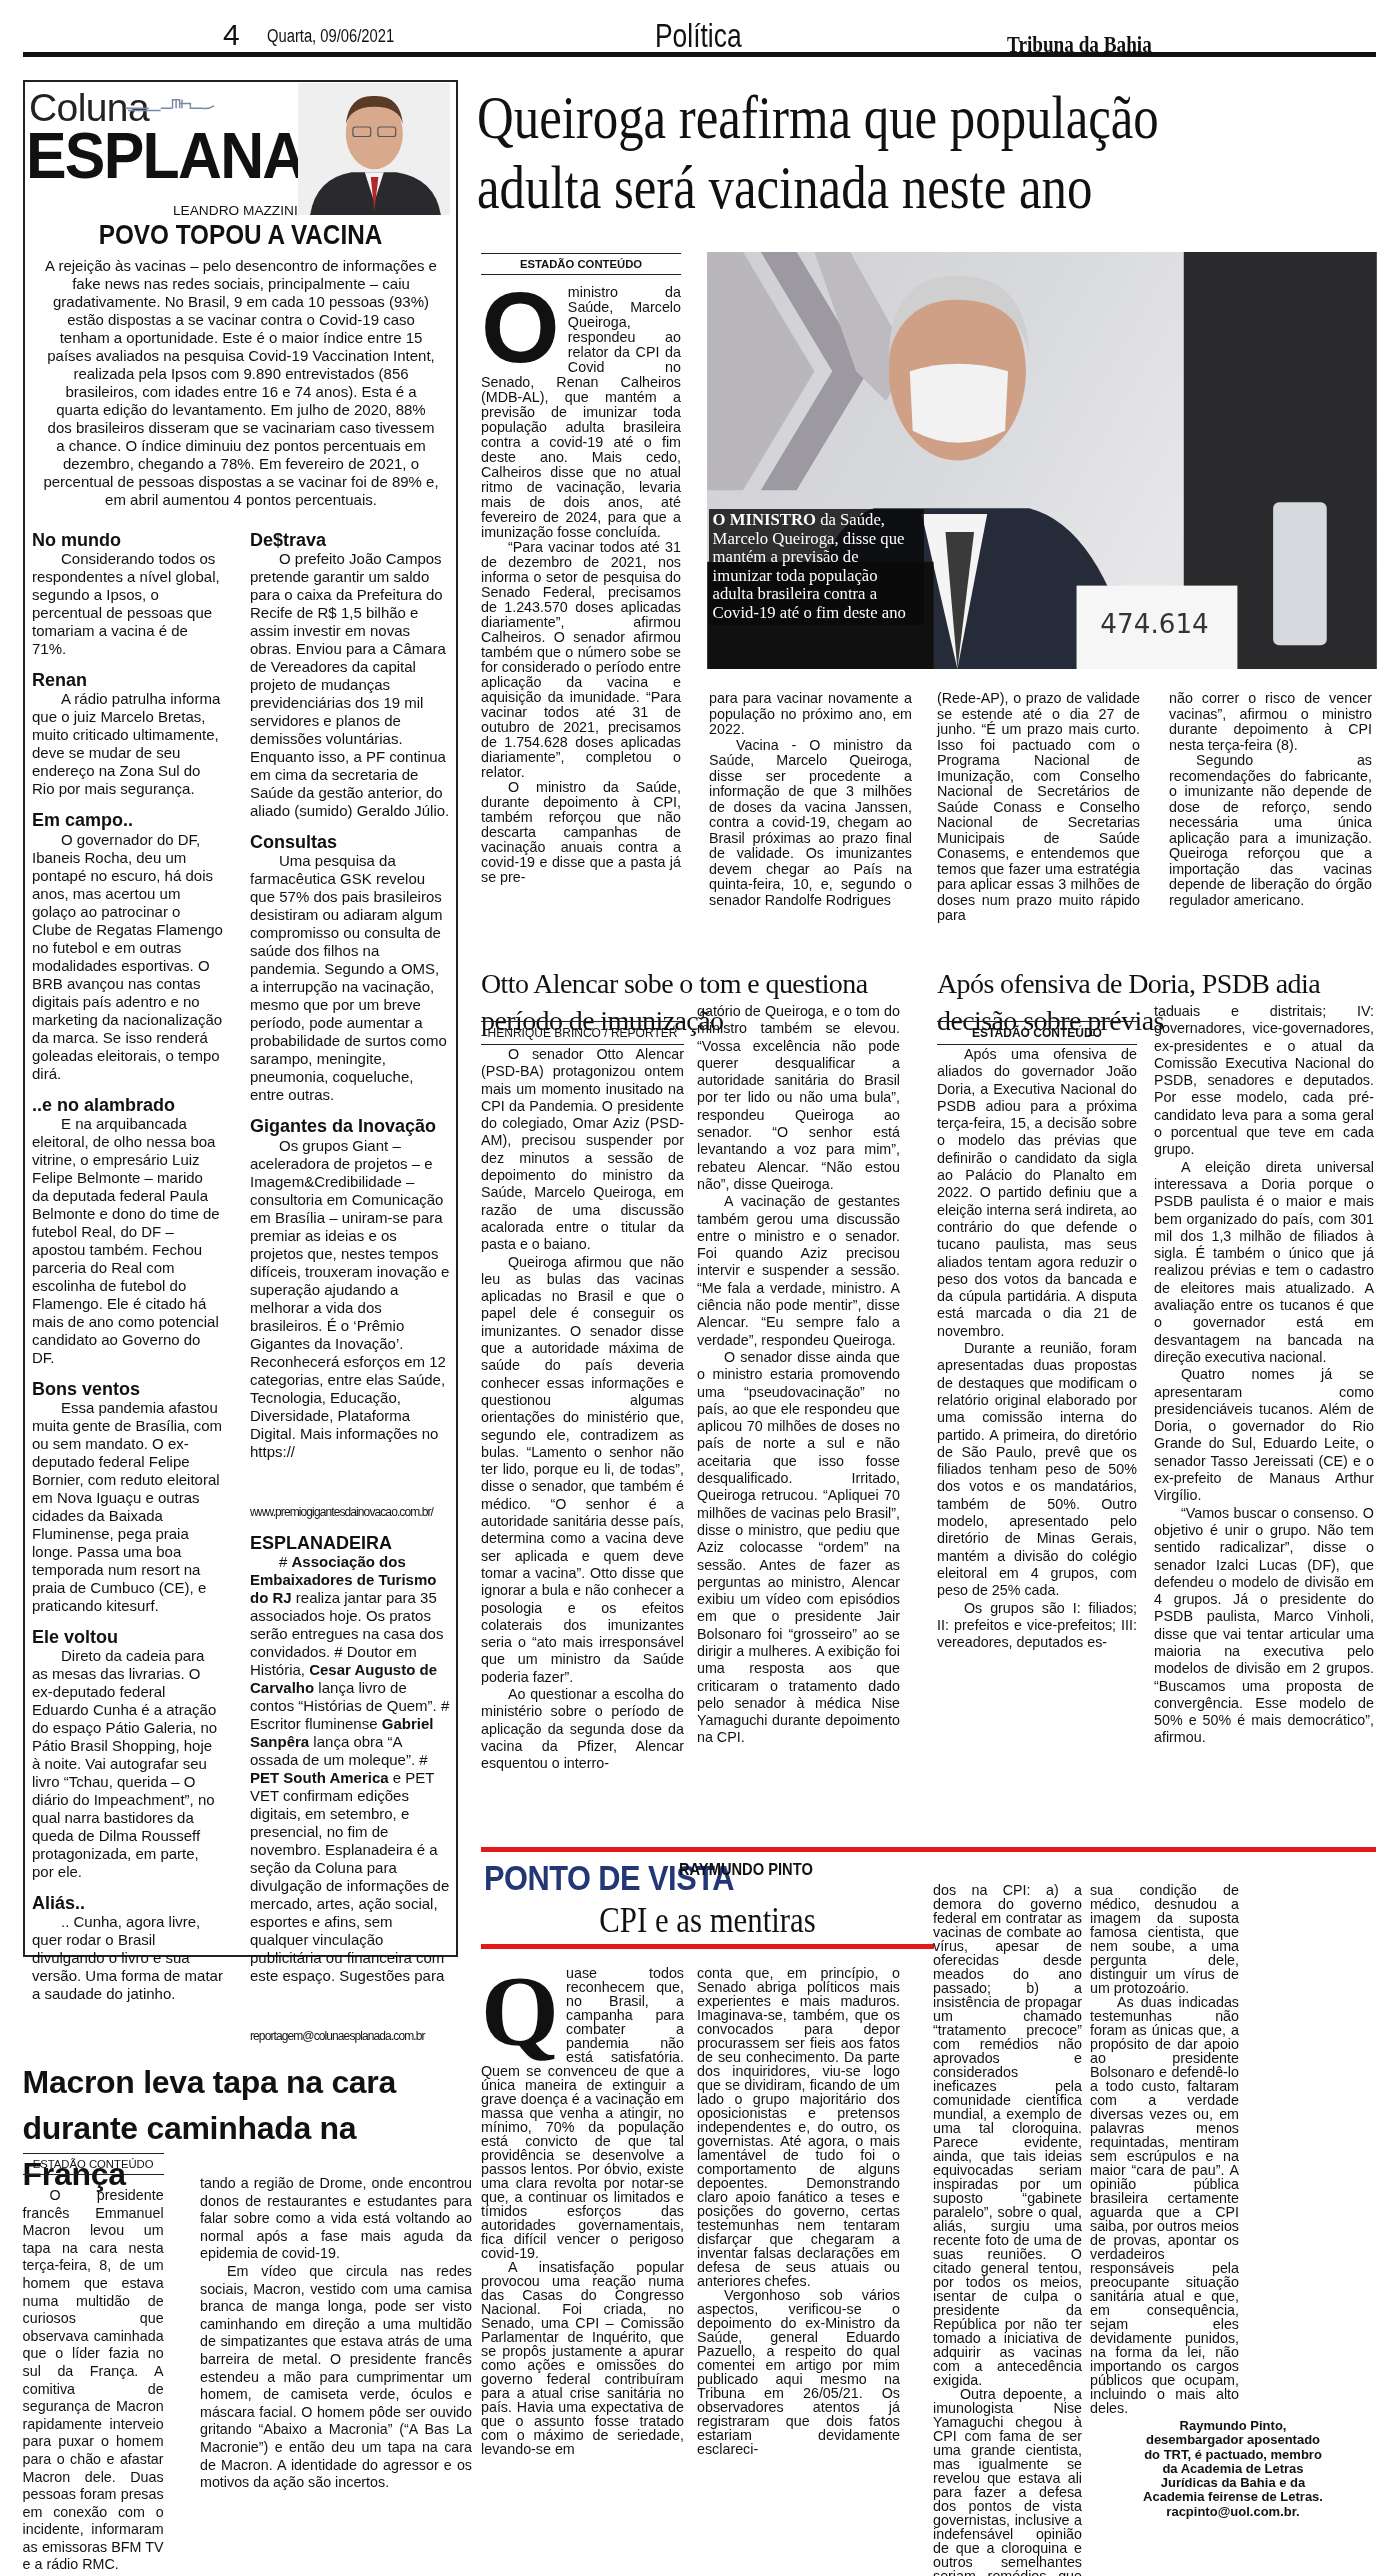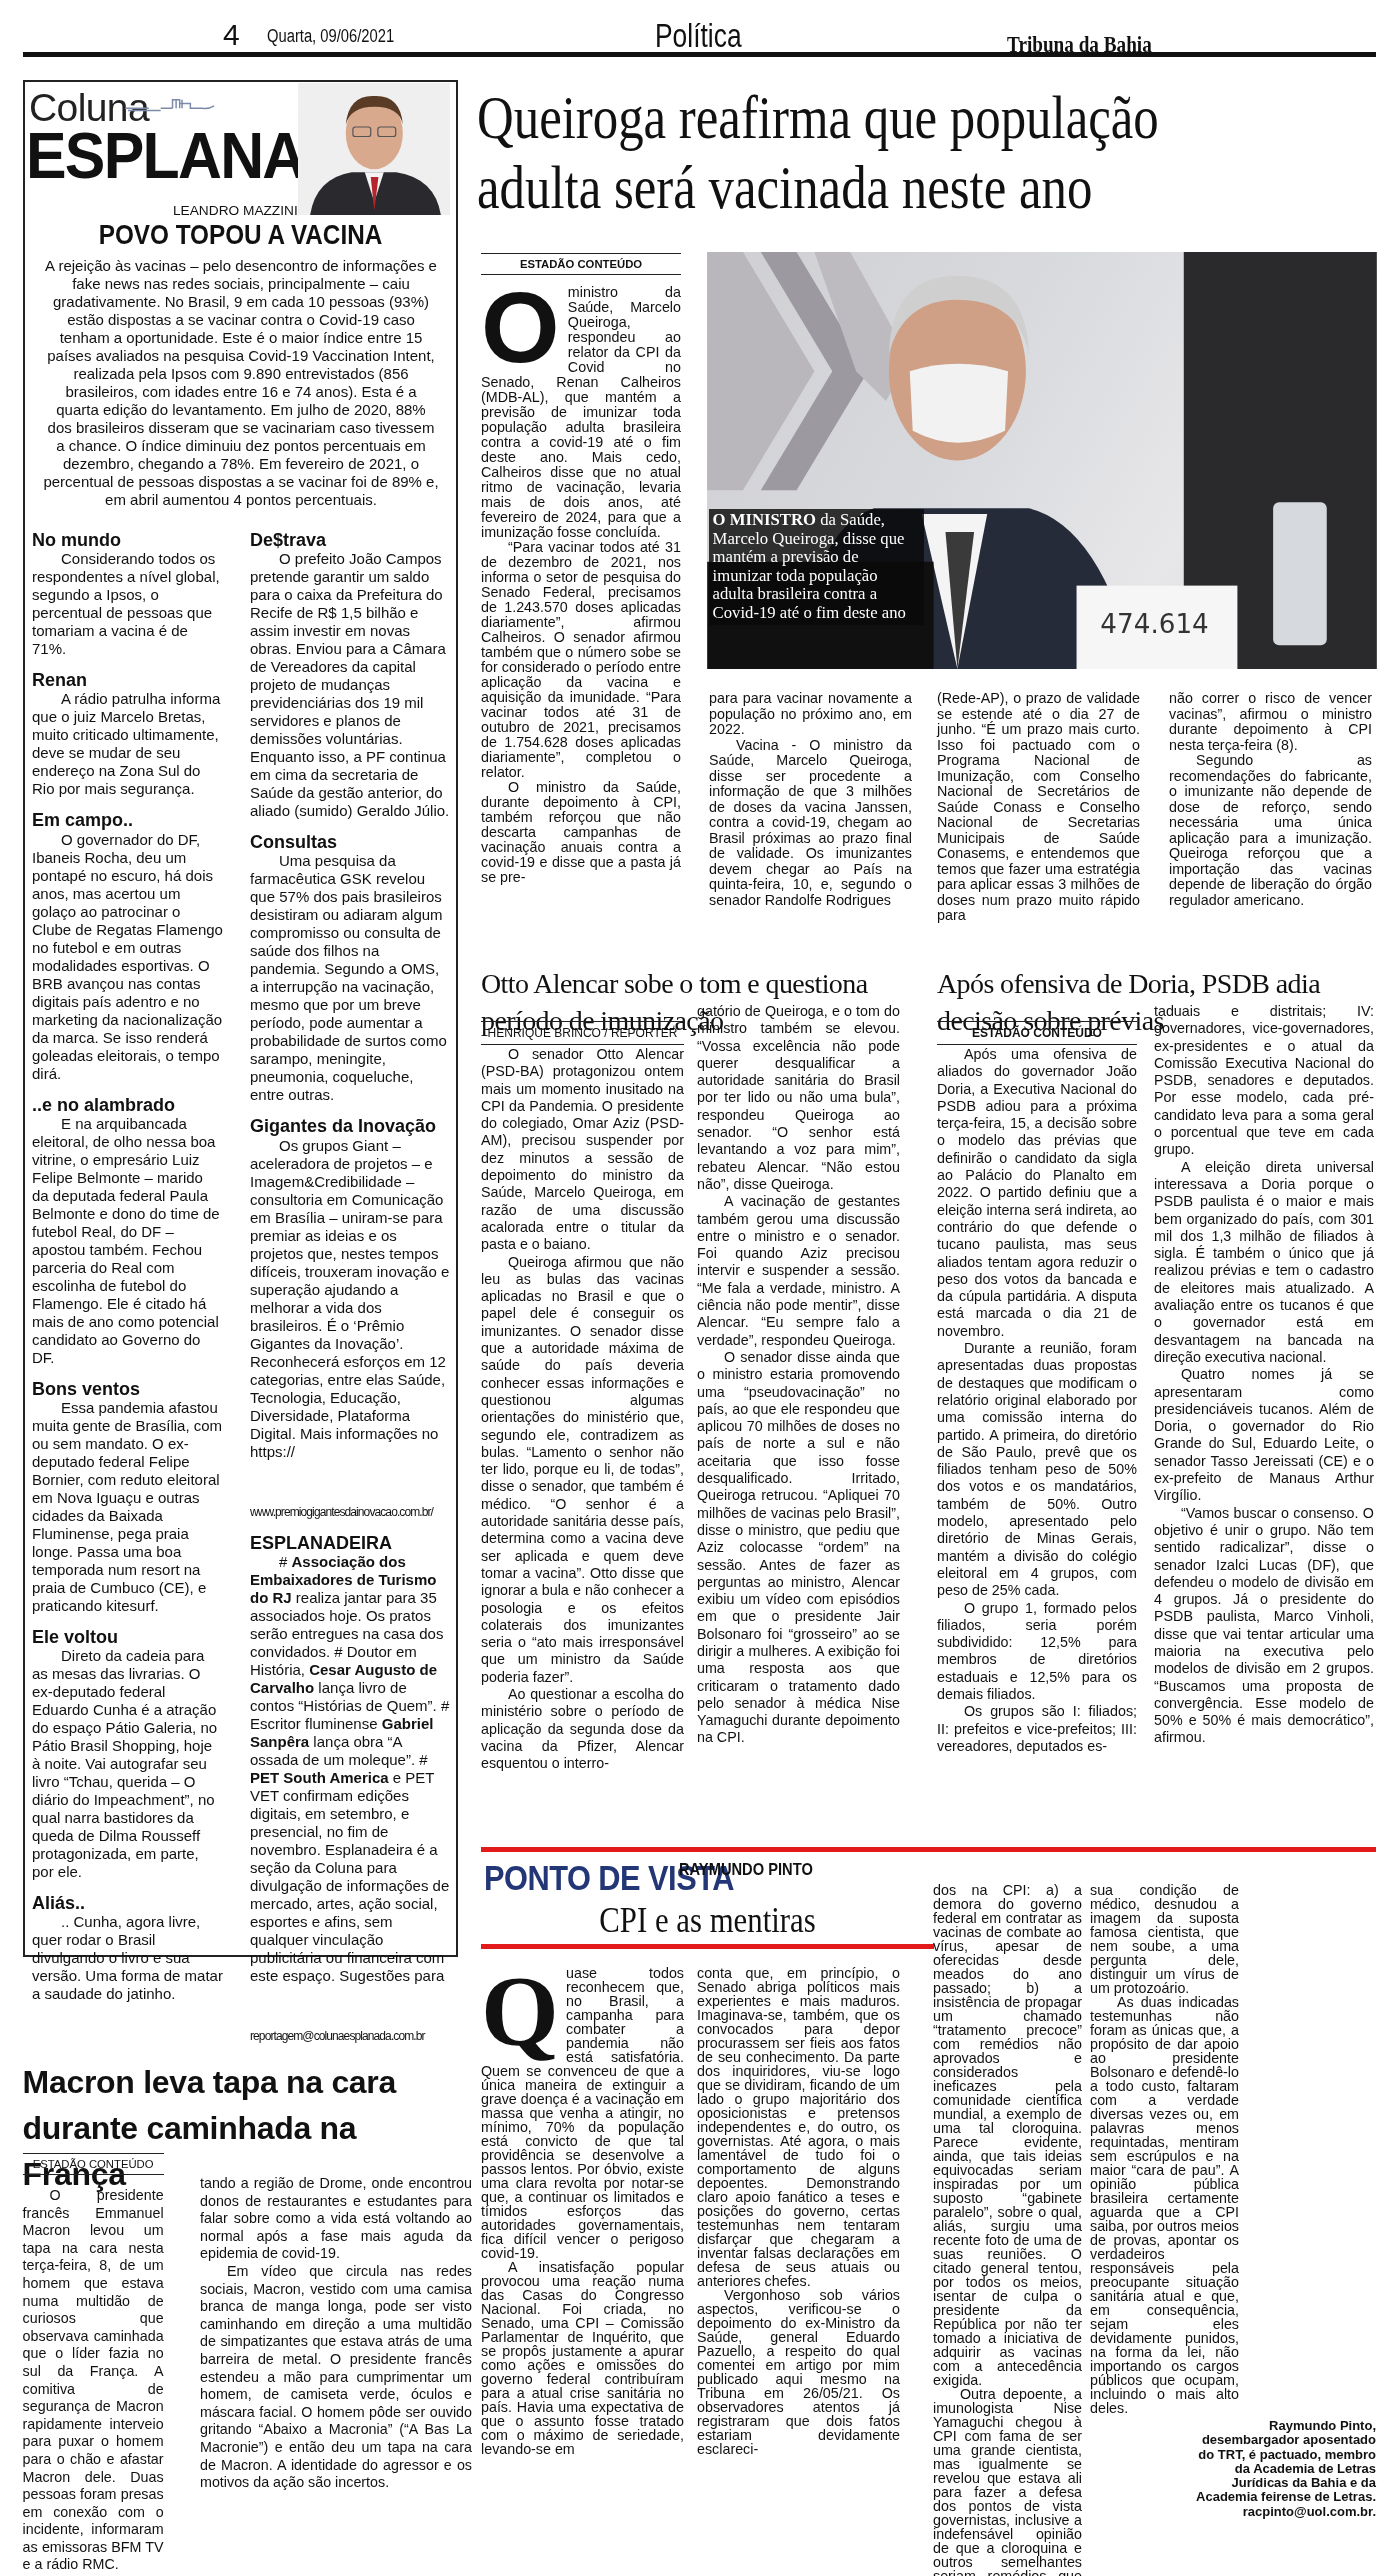--- a/index.html
+++ b/index.html
@@ -70,21 +70,21 @@
   .pv-rule1 { left: 481px; top: 1847px; width: 895px; }
   .pv-label { left: 484px; top: 1858px; font-size: 35px; font-weight: bold; color: #233777; transform: scaleX(0.88); transform-origin: left; letter-spacing: -0.6px; }
   .pv-author { left: 679px; top: 1860px; font-size: 16.7px; font-weight: bold; transform: scaleX(0.88); transform-origin: left; }
   .pv-title { left: 481px; top: 1901px; width: 453px; text-align: center; font-family: "Liberation Serif", serif; font-size: 35px; transform: scaleX(0.88); }
   .pv-rule2 { left: 481px; top: 1944px; width: 453px; }
   .pv-c1 { left: 481px; top: 1966px; width: 203px; font-size: 14.3px; line-height: 14px; }
   .pv-c2 { left: 697px; top: 1966px; width: 203px; font-size: 14.3px; line-height: 14px; }
   .pv-c3 { left: 933px; top: 1883px; width: 203px; font-size: 14.3px; line-height: 14px; }
   .pv-c4 { left: 1085px; top: 1883px; width: 226px; font-size: 14.3px; line-height: 14px; }
   .dropq { float: left; font-size: 100px; line-height: 89px; font-weight: bold; margin: 0 7.2px 0 0; font-family: "Liberation Serif", serif; }
-  .pv-sign { left: 1085px; top: 2413px; width: 238px; text-align: right; font-weight: bold; font-size: 13px; line-height: 14.3px; }
+  .pv-sign { left: 1085px; top: 2413px; width: 238px; text-align: center; font-weight: bold; font-size: 13px; line-height: 14.3px; }
 </style>
 </head>
 <body>
 
 <div class="abs hdr-num">4</div>
 <div class="abs hdr-date">Quarta, 09/06/2021</div>
 <div class="abs hdr-section">Política</div>
 <div class="abs hdr-paper">Tribuna da Bahia</div>
 <div class="abs hdr-rule"></div>
 
@@ -204,21 +204,20 @@
   <p style="text-indent:0">gatório de Queiroga, e o tom do ministro também se elevou. “Vossa excelência não pode querer desqualificar a autoridade sanitária do Brasil por ter lido ou não uma bula”, respondeu Queiroga ao senador. “O senhor está levantando a voz para mim”, rebateu Alencar. “Não estou não”, disse Queiroga.</p>
   <p>A vacinação de gestantes também gerou uma discussão entre o ministro e o senador. Foi quando Aziz precisou intervir e suspender a sessão. “Me fala a verdade, ministro. A ciência não pode mentir”, disse Alencar. “Eu sempre falo a verdade”, respondeu Queiroga.</p>
   <p>O senador disse ainda que o ministro estaria promovendo uma “pseudovacinação” no país, ao que ele respondeu que aplicou 70 milhões de doses no país de norte a sul e não aceitaria que isso fosse desqualificado. Irritado, Queiroga retrucou. “Apliquei 70 milhões de vacinas pelo Brasil”, disse o ministro, que pediu que Aziz colocasse “ordem” na sessão. Antes de fazer as perguntas ao ministro, Alencar exibiu um vídeo com episódios em que o presidente Jair Bolsonaro foi “grosseiro” ao se dirigir a mulheres. A exibição foi uma resposta aos que criticaram o tratamento dado pelo senador à médica Nise Yamaguchi durante depoimento na CPI.</p>
 </div>
 
 <div class="abs sub-title psdb-title">Após ofensiva de Doria, PSDB adia decisão sobre prévias</div>
 <div class="abs byline-box psdb-byline">ESTADÃO CONTEÚDO</div>
 <div class="abs body-text psdb-c1">
   <p>Após uma ofensiva de aliados do governador João Doria, a Executiva Nacional do PSDB adiou para a próxima terça-feira, 15, a decisão sobre o modelo das prévias que definirão o candidato da sigla ao Palácio do Planalto em 2022. O partido definiu que a eleição interna será indireta, ao contrário do que defende o tucano paulista, mas seus aliados tentam agora reduzir o peso dos votos da bancada e da cúpula partidária. A disputa está marcada o dia 21 de novembro.</p>
   <p>Durante a reunião, foram apresentadas duas propostas de destaques que modificam o relatório original elaborado por uma comissão interna do partido. A primeira, do diretório de São Paulo, prevê que os filiados tenham peso de 50% dos votos e os mandatários, também de 50%. Outro modelo, apresentado pelo diretório de Minas Gerais, mantém a divisão do colégio eleitoral em 4 grupos, com peso de 25% cada.</p>
-  <p>O grupo 1, formado pelos filiados, seria porém subdividido: 12,5% para membros de diretórios estaduais e 12,5% para os demais filiados.</p>
   <p>Os grupos são I: filiados; II: prefeitos e vice-prefeitos; III: vereadores, deputados es-</p>
 </div>
 <div class="abs body-text psdb-c2">
   <p style="text-indent:0">taduais e distritais; IV: governadores, vice-governadores, ex-presidentes e o atual da Comissão Executiva Nacional do PSDB, senadores e deputados. Por esse modelo, cada pré-candidato leva para a soma geral o porcentual que teve em cada grupo.</p>
   <p>A eleição direta universal interessava a Doria porque o PSDB paulista é o maior e mais bem organizado do país, com 301 mil dos 1,3 milhão de filiados à sigla. É também o único que já realizou prévias e tem o cadastro de eleitores mais atualizado. A avaliação entre os tucanos é que o governador está em desvantagem na bancada na direção executiva nacional.</p>
   <p>Quatro nomes já se apresentaram como presidenciáveis tucanos. Além de Doria, o governador do Rio Grande do Sul, Eduardo Leite, o senador Tasso Jereissati (CE) e o ex-prefeito de Manaus Arthur Virgílio.</p>
   <p>“Vamos buscar o consenso. O objetivo é unir o grupo. Não tem sentido radicalizar”, disse o senador Izalci Lucas (DF), que defendeu o modelo de divisão em 4 grupos. Já o presidente do PSDB paulista, Marco Vinholi, disse que vai tentar articular uma maioria na executiva pelo modelos de divisão em 2 grupos. “Buscamos uma proposta de convergência. Esse modelo de 50% e 50% é mais democrático”, afirmou.</p>
 </div>
 
 <div class="abs red-rule pv-rule1"></div>

